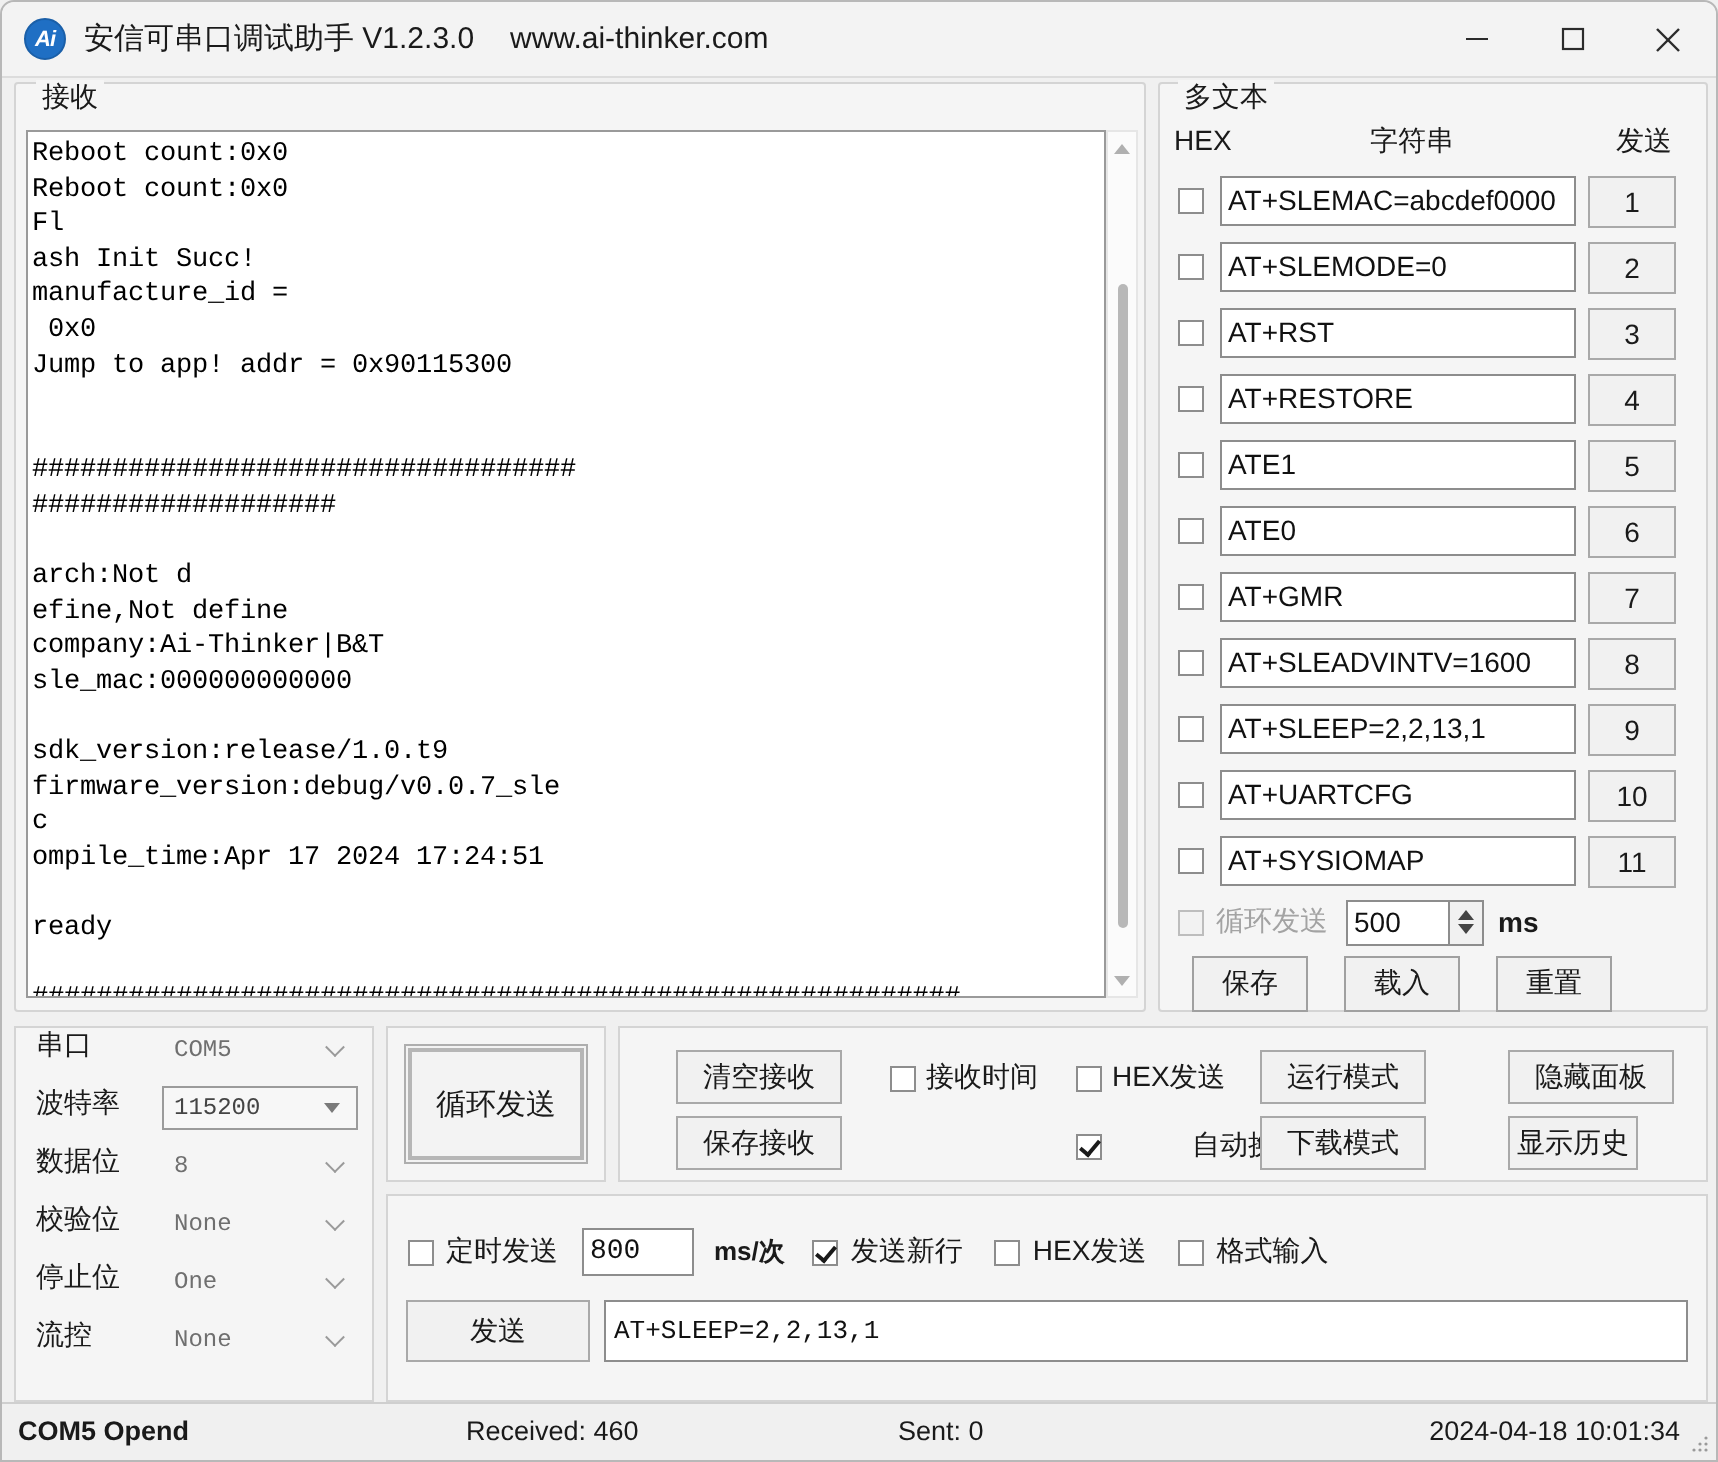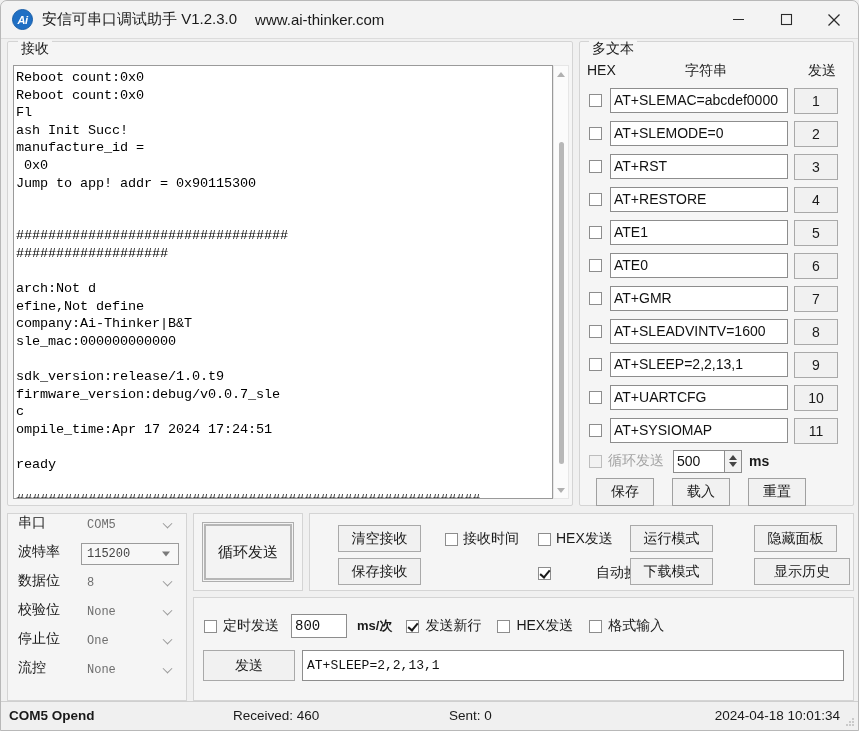--- a/index.html
+++ b/index.html
@@ -579,21 +579,21 @@
       <span>HEX发送</span>
     </div>
     <div class="chk-item" style="left:228px;top:50px;gap:40px;">
       <span class="cb checked"></span>
       <span>自动换行</span>
     </div>
 
     <div class="tool-btn" style="left:320px;top:11px;width:83px;height:27px;">运行模式</div>
     <div class="tool-btn" style="left:320px;top:44px;width:83px;height:27px;text-align:center;">下载模式</div>
     <div class="tool-btn" style="left:444px;top:11px;width:83px;height:27px;">隐藏面板</div>
-    <div class="tool-btn" style="left:444px;top:44px;width:96px;height:27px;">显示历史</div>
+    <div class="tool-btn" style="left:444px;top:44px;width:65px;height:27px;">显示历史</div>
   </div>
 
   <div class="send-group">
     <div class="send-opts">
       <span class="cb"></span>
       <span class="opt-label">定时发送</span>
       <span class="timer-input">800</span>
       <span class="unit">ms/次</span>
       <span class="cb checked" style="margin-left:14px;"></span>
       <span class="opt-label">发送新行</span>

